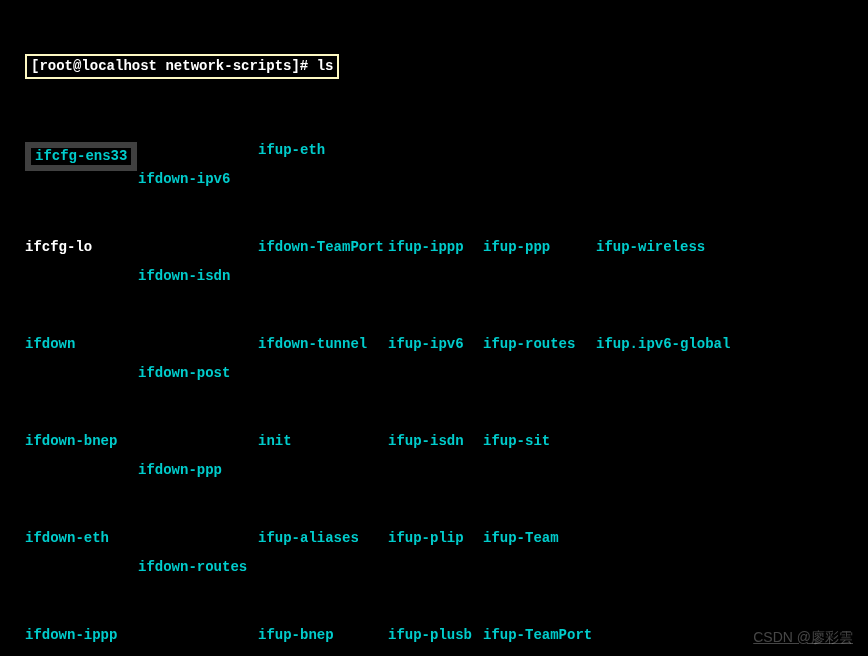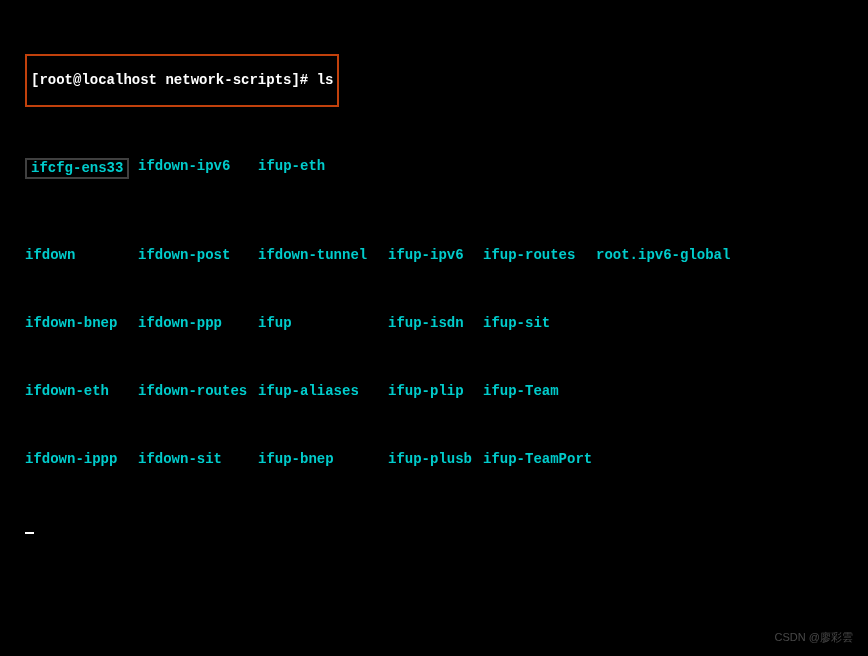--- a/index.html
+++ b/index.html
@@ -15,49 +15,50 @@
     overflow: hidden;
     position: relative;
   }
   .terminal {
     padding: 20px 25px;
     color: #ffffff;
     white-space: pre;
   }
   .prompt-line {
     display: inline-block;
-    border: 2px solid #c2410c;
-    padding: 16px 4px;
-    margin-bottom: 0;
+    border: 2px solid #fef9c3;
+    padding: 2px 4px;
+    margin-bottom: 12px;
   }
   .highlight-yellow {
     display: inline-block;
-    border: 2px solid #404040;
+    border: 6px solid #404040;
     padding: 0 4px;
     margin-right: -10px;
   }
   .white { color: #ffffff; }
   .cyan { color: #00cccc; }
   .row {
     display: flex;
   }
   .col0 { width: 113px; flex-shrink: 0; }
-  .col1 { width: 120px; flex-shrink: 0; }
+  .col1 { width: 120px; flex-shrink: 0; margin-top: 29px; }
   .col2 { width: 130px; flex-shrink: 0; }
   .col3 { width: 95px; flex-shrink: 0; }
   .col4 { width: 113px; flex-shrink: 0; }
   .col5 { width: 200px; flex-shrink: 0; }
   .watermark {
     position: absolute;
     bottom: 10px;
     right: 15px;
     color: rgba(200,200,200,0.35);
     font-family: sans-serif;
-    font-size: 11px;
+    font-size: 14px;
     font-weight: normal;
+    text-decoration: underline;
   }
   .cursor {
     display: inline-block;
     width: 9px;
     height: 2px;
     background: #ffffff;
     vertical-align: bottom;
     margin-bottom: 2px;
   }
 </style>
@@ -66,34 +67,42 @@
 
 <div class="terminal">
   <div><span class="prompt-line white">[root@localhost network-scripts]# ls</span></div>
 
   <div class="row">
     <span class="col0"><span class="highlight-yellow cyan">ifcfg-ens33</span></span>
     <span class="col1 cyan">ifdown-ipv6</span>
     <span class="col3 cyan">ifup-eth</span>
   </div>
 
+  <div class="row">
+    <span class="col0 white">ifcfg-lo</span>
+    <span class="col1 cyan">ifdown-isdn</span>
+    <span class="col2 cyan">ifdown-TeamPort</span>
+    <span class="col3 cyan">ifup-ippp</span>
+    <span class="col4 cyan">ifup-ppp</span>
+    <span class="col5 cyan">ifup-wireless</span>
+  </div>
 
   <div class="row">
     <span class="col0 cyan">ifdown</span>
     <span class="col1 cyan">ifdown-post</span>
     <span class="col2 cyan">ifdown-tunnel</span>
     <span class="col3 cyan">ifup-ipv6</span>
     <span class="col4 cyan">ifup-routes</span>
-    <span class="col5 cyan">root.ipv6-global</span>
+    <span class="col5 cyan">ifup.ipv6-global</span>
   </div>
 
   <div class="row">
     <span class="col0 cyan">ifdown-bnep</span>
     <span class="col1 cyan">ifdown-ppp</span>
-    <span class="col2 cyan">ifup</span>
+    <span class="col2 cyan">init</span>
     <span class="col3 cyan">ifup-isdn</span>
     <span class="col4 cyan">ifup-sit</span>
   </div>
 
   <div class="row">
     <span class="col0 cyan">ifdown-eth</span>
     <span class="col1 cyan">ifdown-routes</span>
     <span class="col2 cyan">ifup-aliases</span>
     <span class="col3 cyan">ifup-plip</span>
     <span class="col4 cyan">ifup-Team</span>

